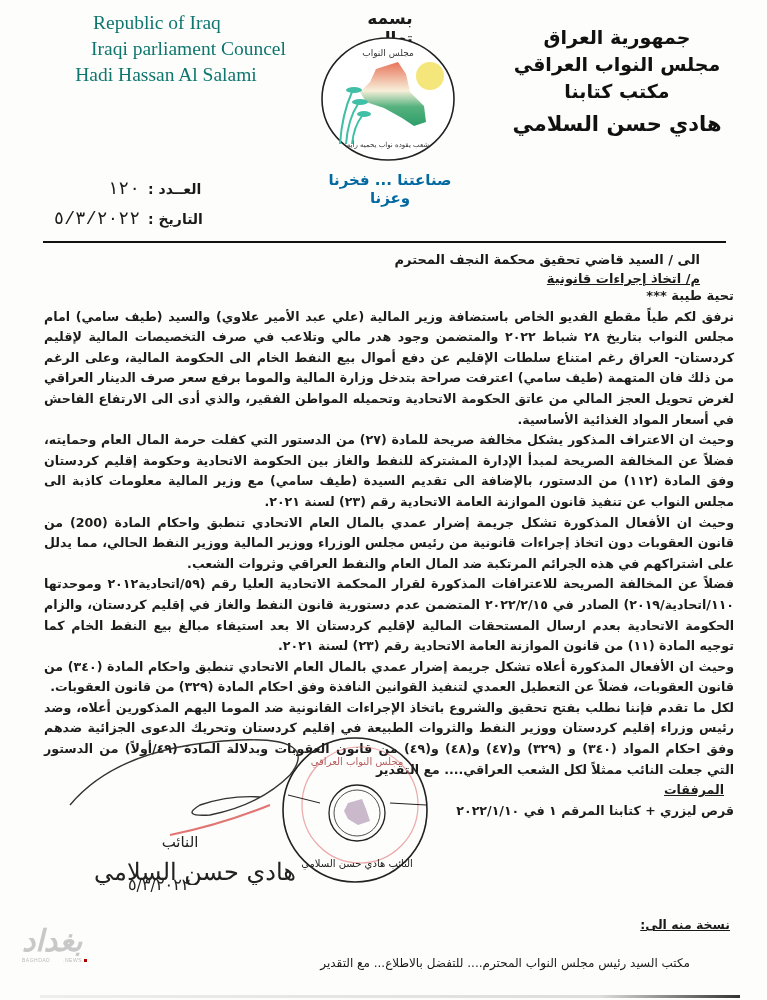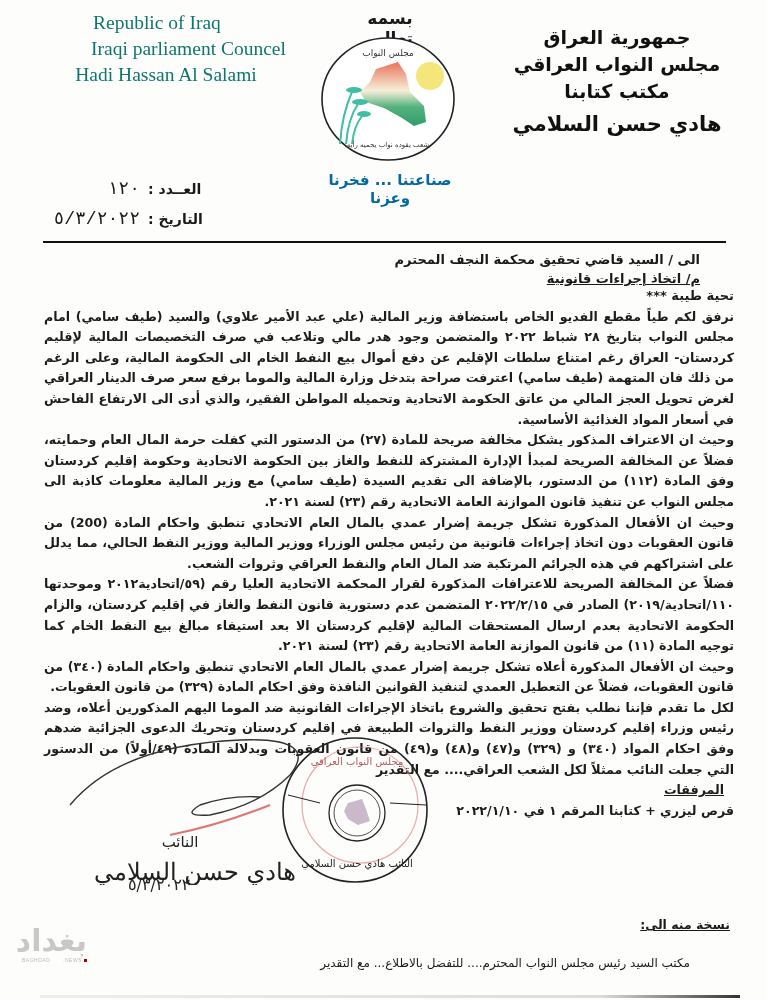--- a/index.html
+++ b/index.html
@@ -144,20 +144,20 @@
   </svg>
 </div>
 <div class="abs sig-date">٥/٣/٢٠٢٢</div>
 
 <div class="abs copy">
   <div class="title">نسخة منه الى:</div>
   <div class="line">مكتب السيد رئيس مجلس النواب المحترم.... للتفضل بالاطلاع... مع التقدير</div>
 </div>
 
 <div class="abs watermark">
-  <div style="font-size:30px; line-height:32px; font-weight:bold; text-align:left; direction:rtl;">بغداد</div>
+  <div style="font-size:30px; line-height:32px; font-weight:bold; text-align:left; direction:rtl;font-style:italic;">بغداد</div>
   <div style="display:flex; justify-content:space-between;">
     <span class="wm-text">BAGHDAD</span>
     <span class="wm-text"><span>.NEWS</span><span style="display:inline-block;width:3px;height:3px;background:#a00;margin-left:2px;"></span></span>
   </div>
 </div>
 
 <div class="abs bottom-bar"></div>
 
 </body></html>

